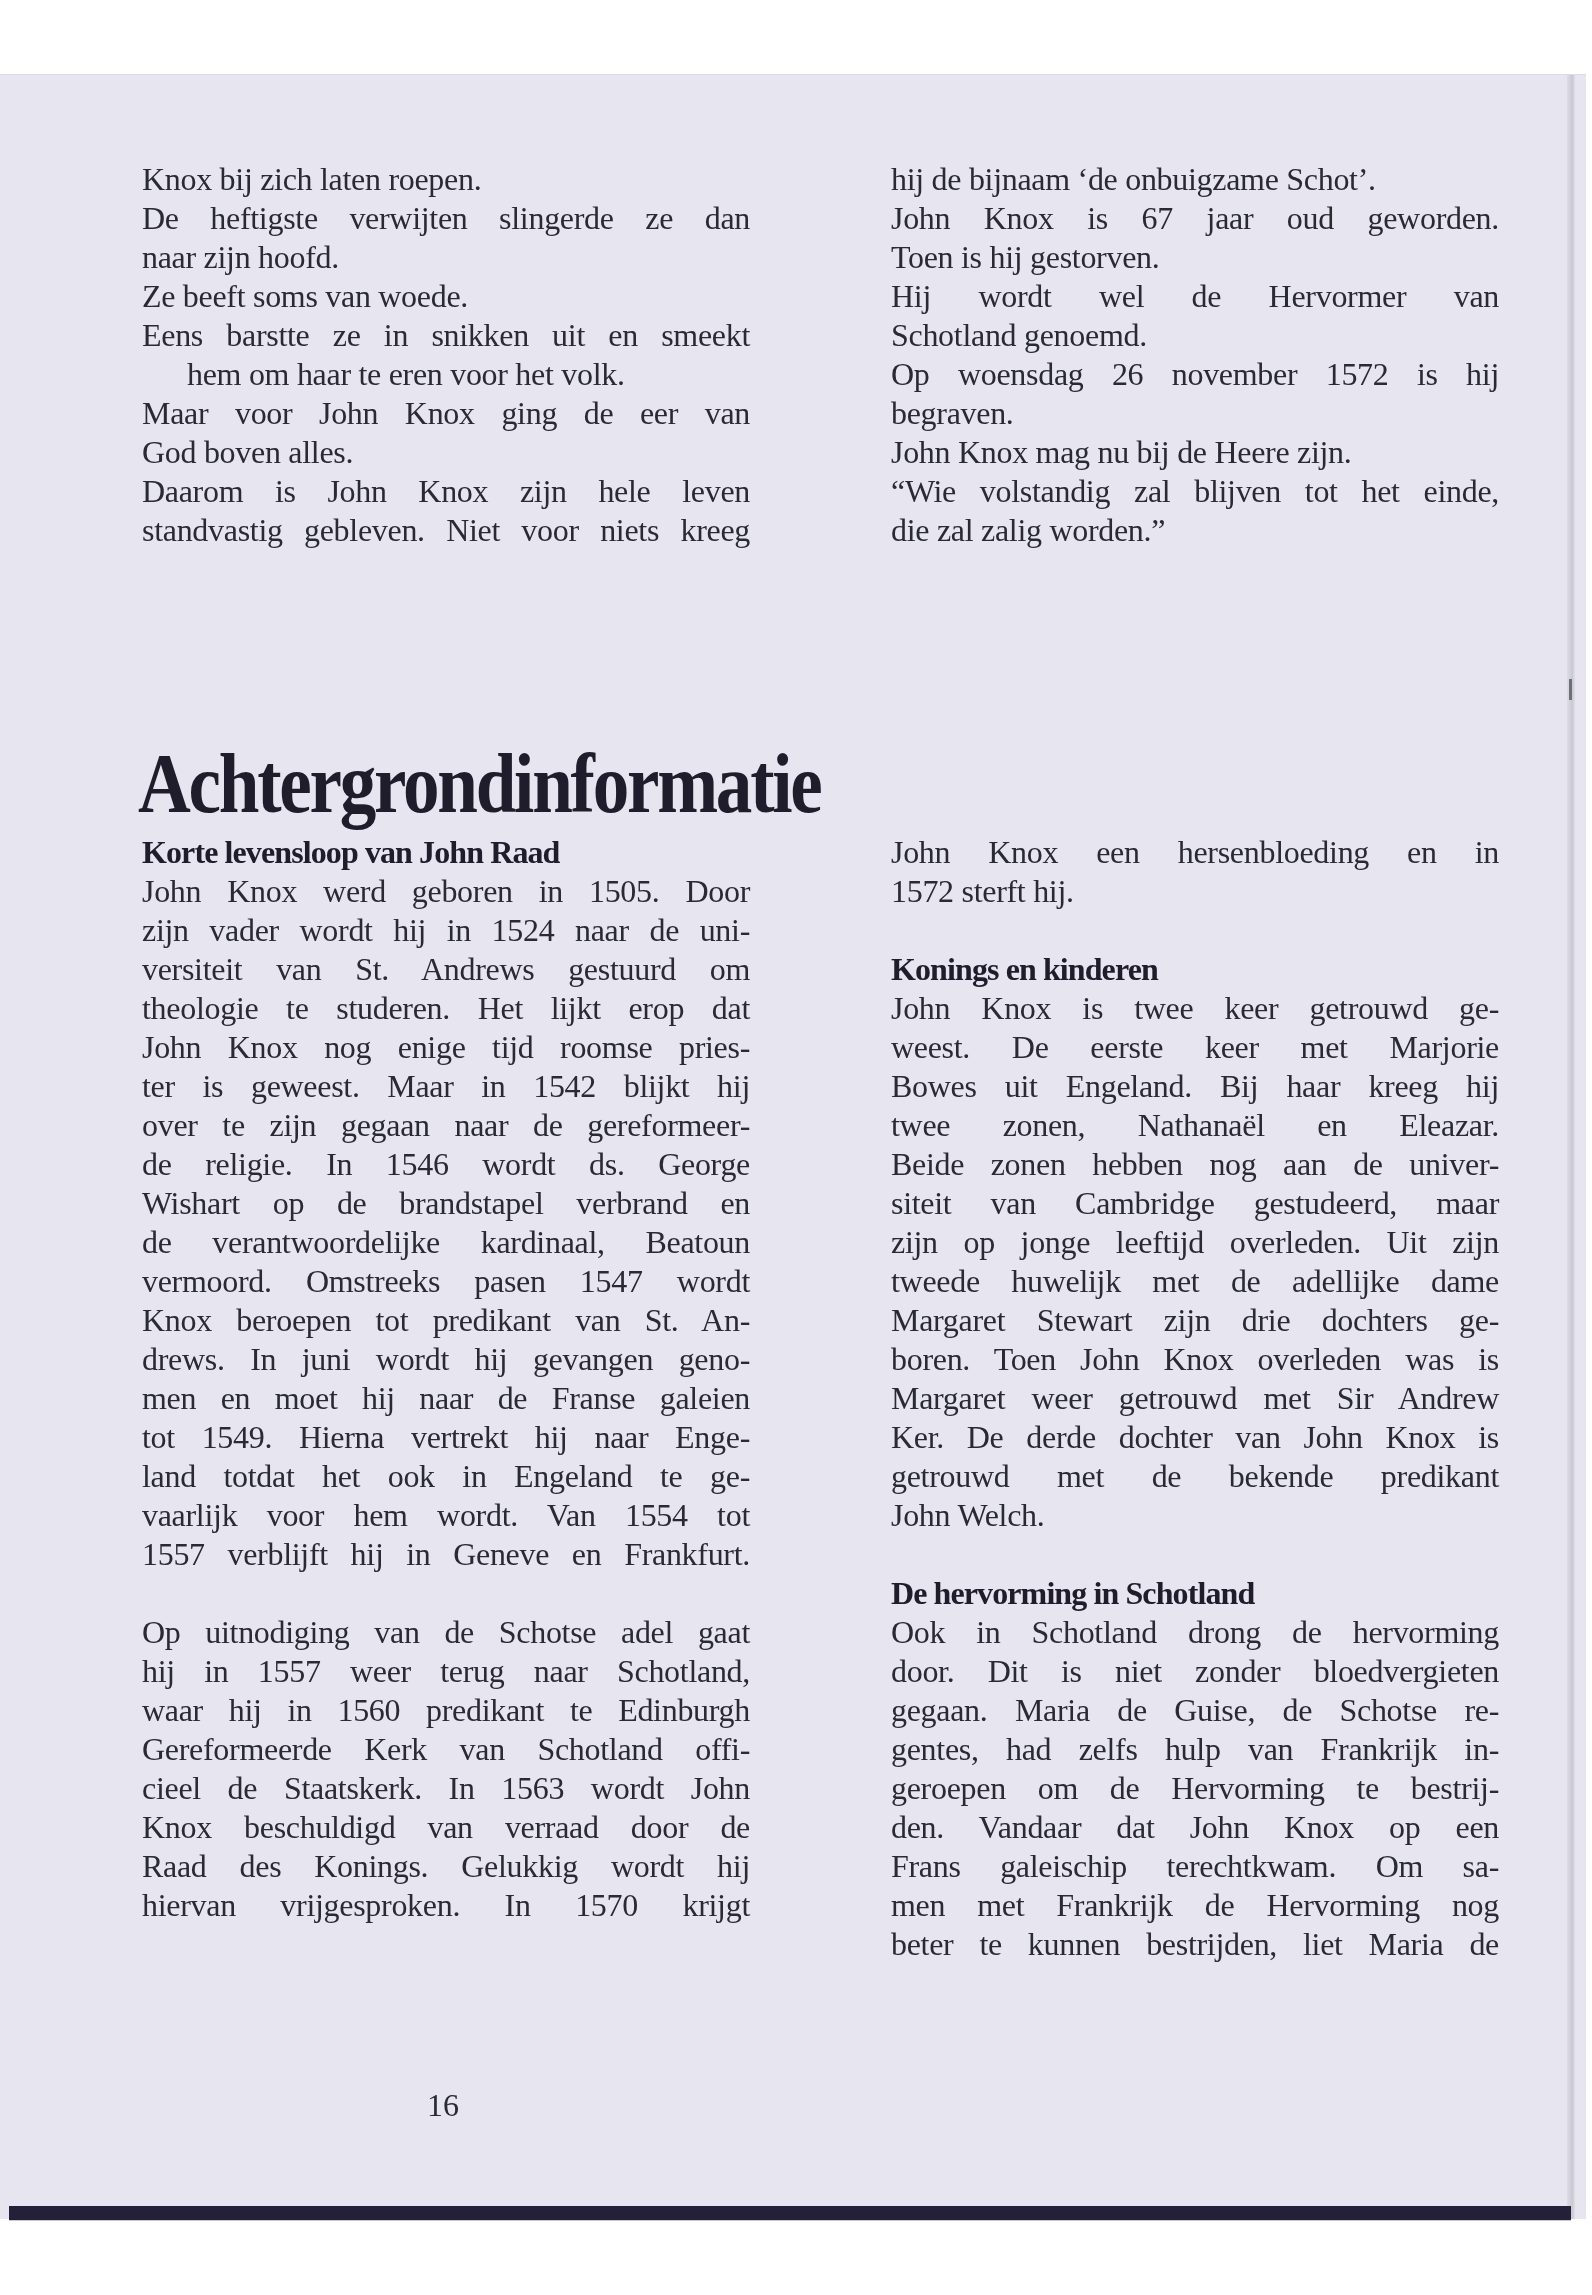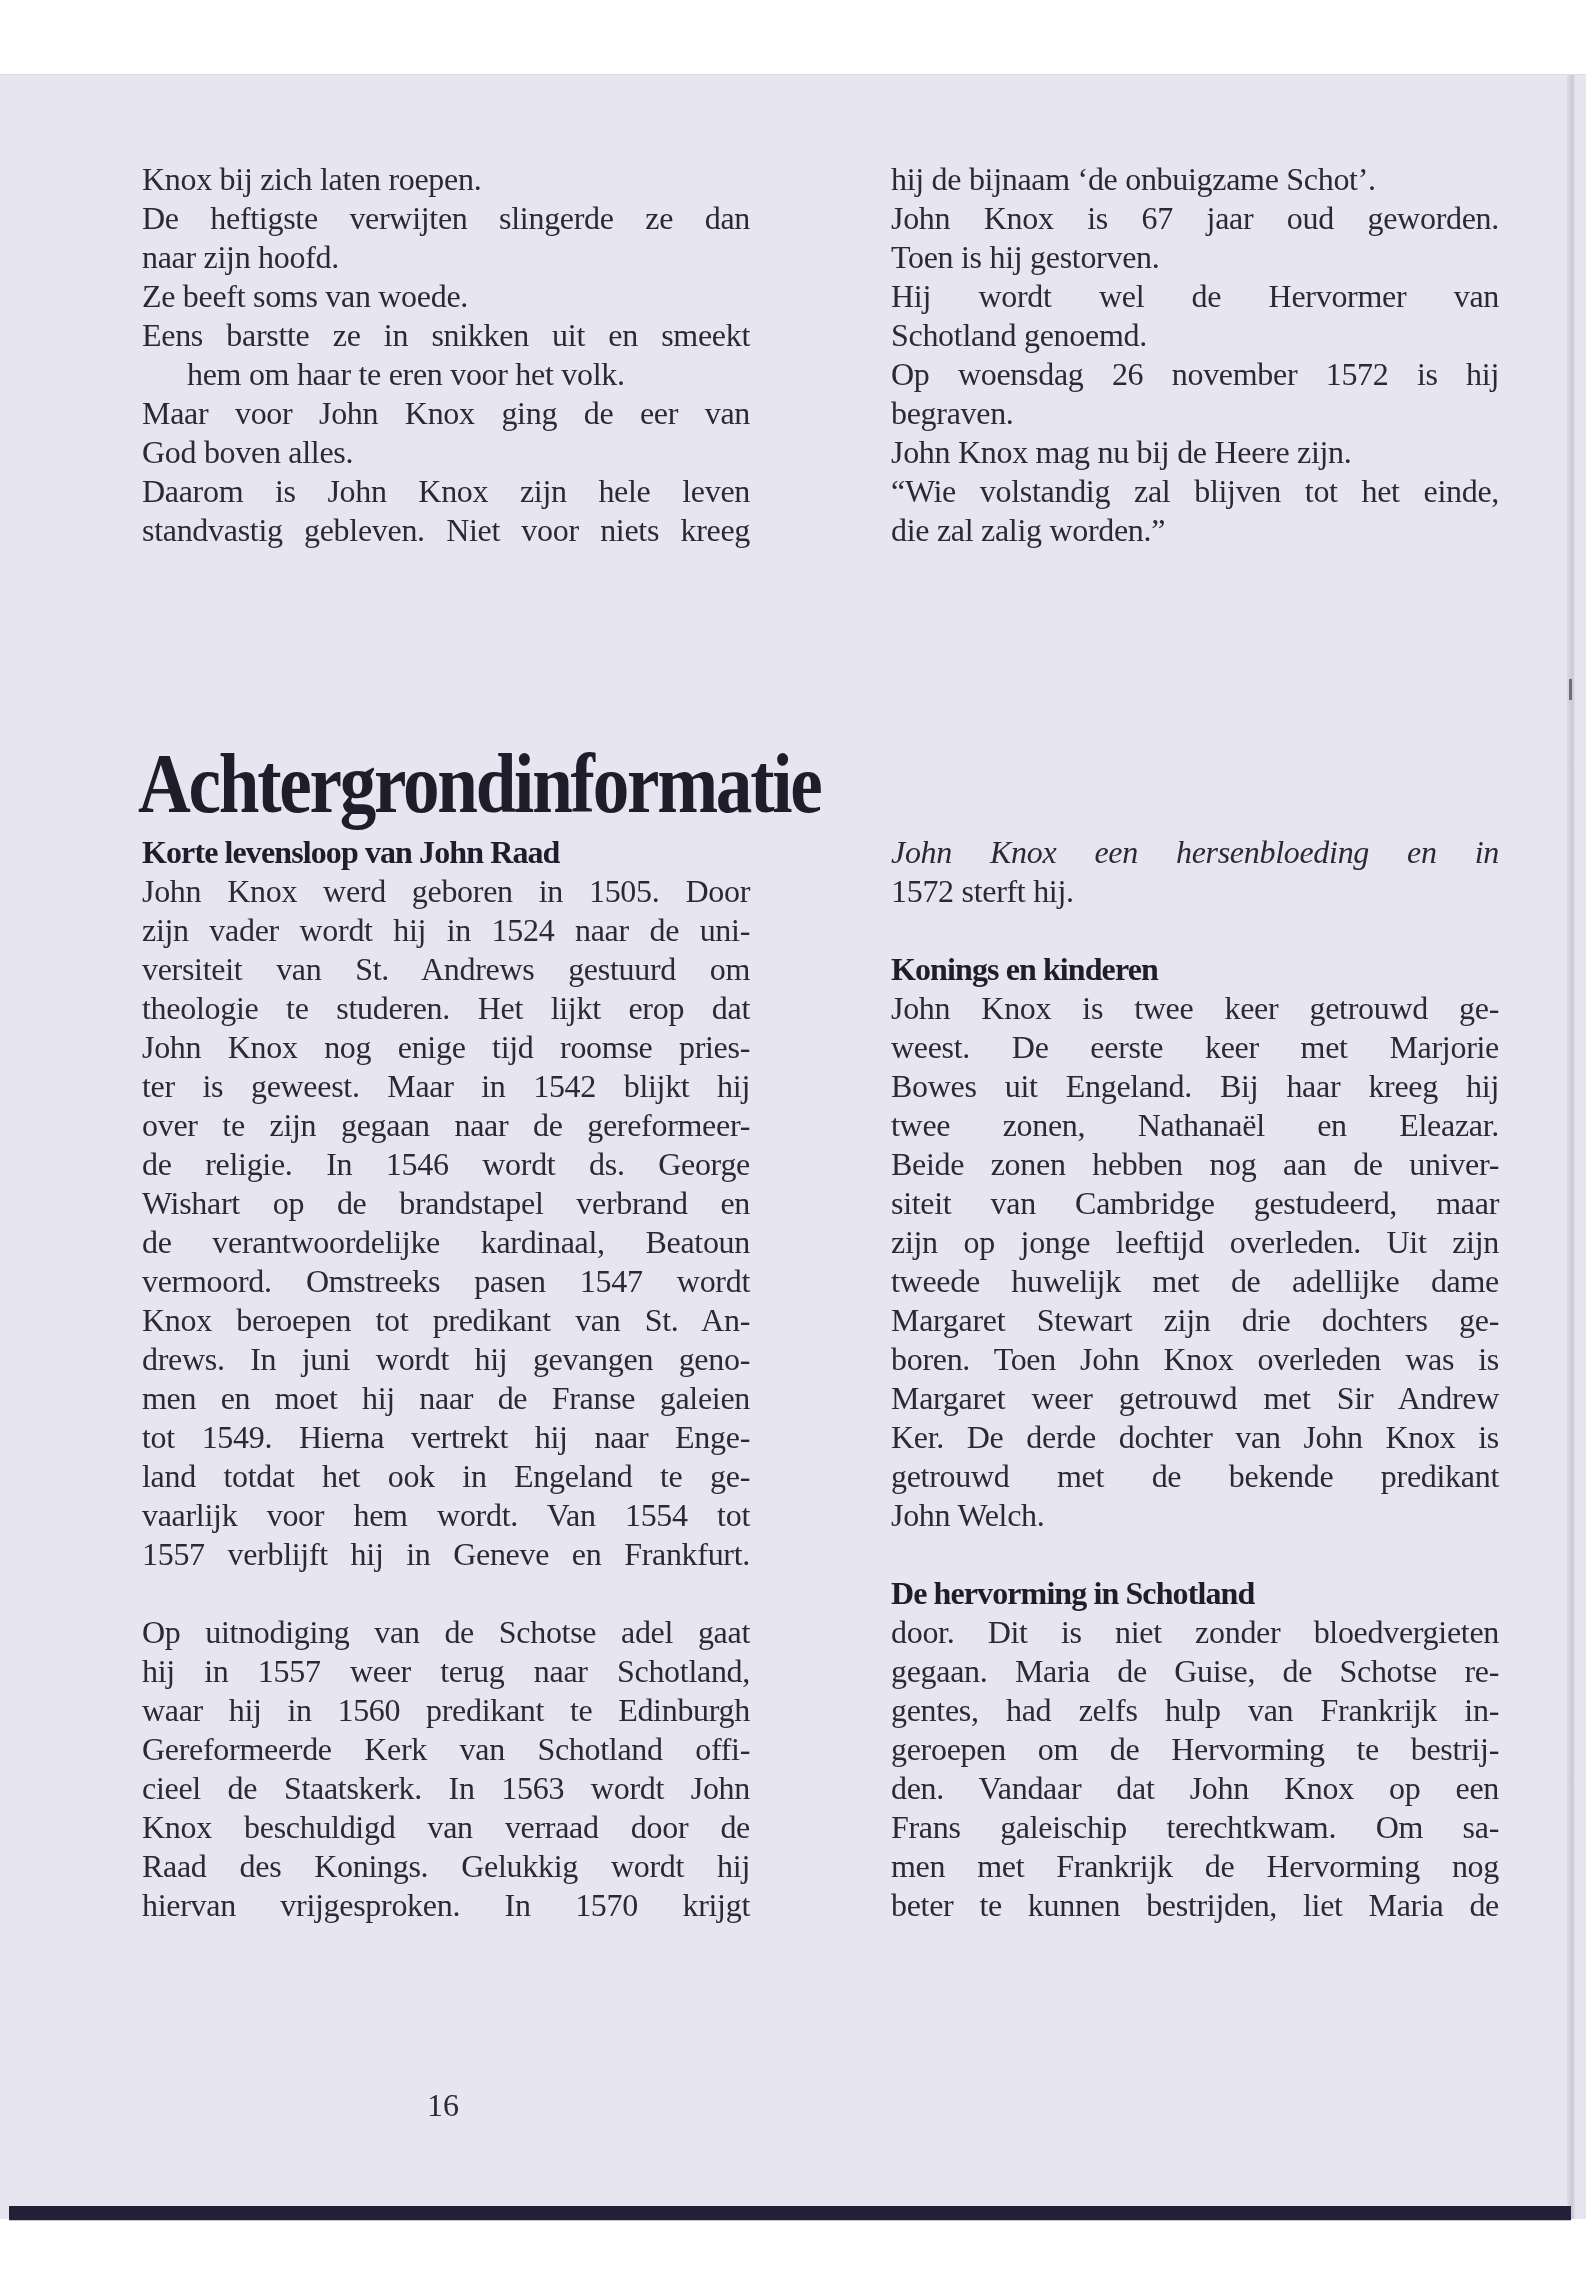--- a/index.html
+++ b/index.html
@@ -167,21 +167,21 @@
     <span class="line"><span style="white-space: nowrap; word-spacing: 0px;">Gereformeerde Kerk van Schotland offi-</span></span>
     <span class="line"><span style="white-space: nowrap; word-spacing: 0px;">cieel de Staatskerk. In 1563 wordt John</span></span>
     <span class="line"><span style="white-space: nowrap; word-spacing: 0px;">Knox beschuldigd van verraad door de</span></span>
     <span class="line"><span style="white-space: nowrap; word-spacing: 0px;">Raad des Konings. Gelukkig wordt hij</span></span>
     <span class="line"><span style="white-space: nowrap; word-spacing: 0px;">hiervan vrijgesproken. In 1570 krijgt</span></span>
   </div>
 </div>
 
 <div class="column col-right-bottom">
   <div>
-    <span class="line"><span style="white-space: nowrap; word-spacing: 0px; font-style: italic;">John Knox een hersenbloeding en in</span></span>
+    <span class="line"><span style="white-space: nowrap; word-spacing: 0px;">John Knox een hersenbloeding en in</span></span>
     <span class="line last"><span style="white-space: nowrap;">1572 sterft hij.</span></span>
   </div>
   <span class="gap"></span>
   <span class="subhead">Konings en kinderen</span>
   <div>
     <span class="line"><span style="white-space: nowrap; word-spacing: 0px;">John Knox is twee keer getrouwd ge-</span></span>
     <span class="line"><span style="white-space: nowrap; word-spacing: 0px;">weest. De eerste keer met Marjorie</span></span>
     <span class="line"><span style="white-space: nowrap; word-spacing: 0px;">Bowes uit Engeland. Bij haar kreeg hij</span></span>
     <span class="line"><span style="white-space: nowrap; word-spacing: 0px;">twee zonen, Nathanaël en Eleazar.</span></span>
     <span class="line"><span style="white-space: nowrap; word-spacing: 0px;">Beide zonen hebben nog aan de univer-</span></span>
@@ -191,20 +191,21 @@
     <span class="line"><span style="white-space: nowrap; word-spacing: 0px;">Margaret Stewart zijn drie dochters ge-</span></span>
     <span class="line"><span style="white-space: nowrap; word-spacing: 0px;">boren. Toen John Knox overleden was is</span></span>
     <span class="line"><span style="white-space: nowrap; word-spacing: 0px;">Margaret weer getrouwd met Sir Andrew</span></span>
     <span class="line"><span style="white-space: nowrap; word-spacing: 0px;">Ker. De derde dochter van John Knox is</span></span>
     <span class="line"><span style="white-space: nowrap; word-spacing: 0px;">getrouwd met de bekende predikant</span></span>
     <span class="line last"><span style="white-space: nowrap;">John Welch.</span></span>
   </div>
   <span class="gap"></span>
   <span class="subhead">De hervorming in Schotland</span>
   <div>
+    <span class="line"><span style="white-space: nowrap; word-spacing: 0px;">Ook in Schotland drong de hervorming</span></span>
     <span class="line"><span style="white-space: nowrap; word-spacing: 0px;">door. Dit is niet zonder bloedvergieten</span></span>
     <span class="line"><span style="white-space: nowrap; word-spacing: 0px;">gegaan. Maria de Guise, de Schotse re-</span></span>
     <span class="line"><span style="white-space: nowrap; word-spacing: 0px;">gentes, had zelfs hulp van Frankrijk in-</span></span>
     <span class="line"><span style="white-space: nowrap; word-spacing: 0px;">geroepen om de Hervorming te bestrij-</span></span>
     <span class="line"><span style="white-space: nowrap; word-spacing: 0px;">den. Vandaar dat John Knox op een</span></span>
     <span class="line"><span style="white-space: nowrap; word-spacing: 0px;">Frans galeischip terechtkwam. Om sa-</span></span>
     <span class="line"><span style="white-space: nowrap; word-spacing: 0px;">men met Frankrijk de Hervorming nog</span></span>
     <span class="line"><span style="white-space: nowrap; word-spacing: 0px;">beter te kunnen bestrijden, liet Maria de</span></span>
   </div>
 </div>

